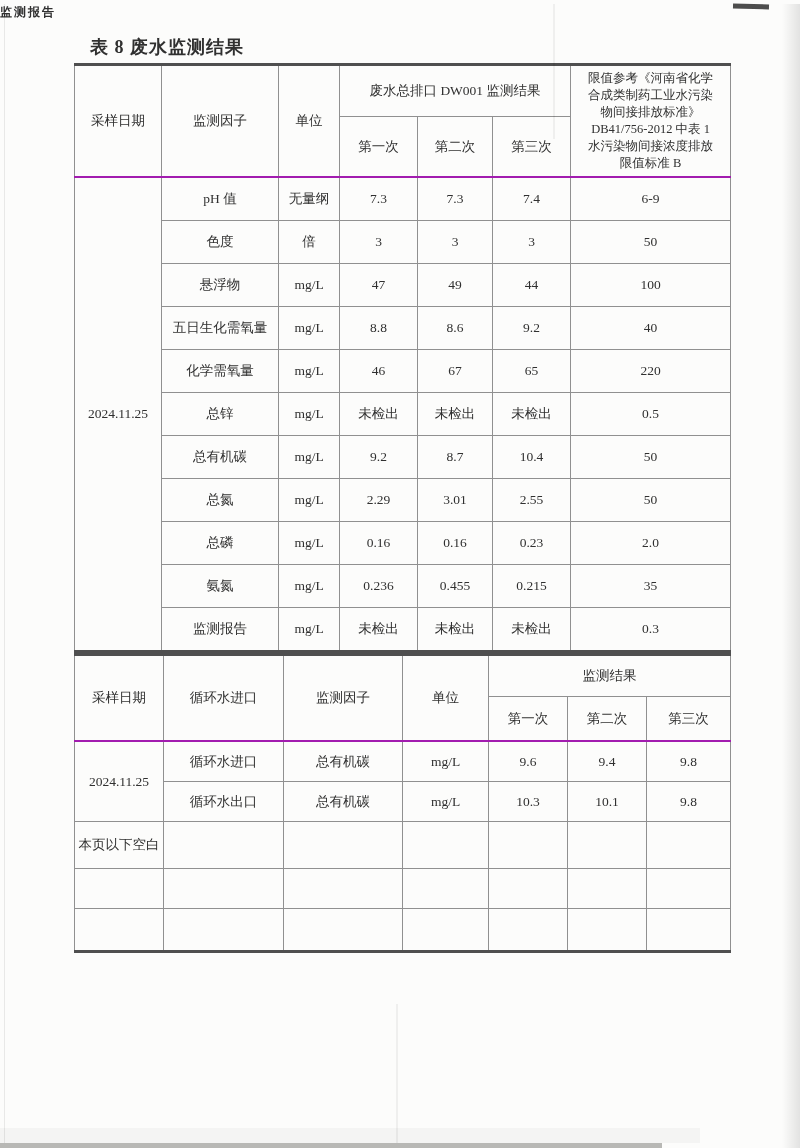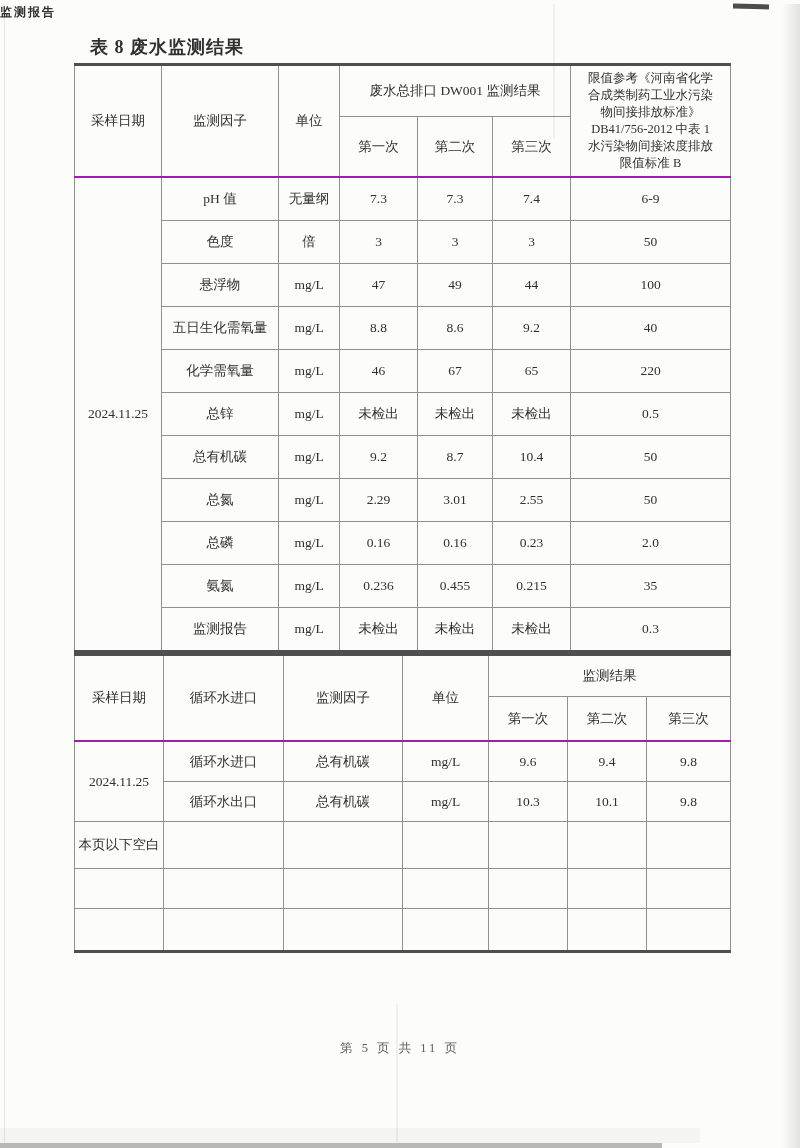--- a/index.html
+++ b/index.html
@@ -257,14 +257,13 @@
         <td class="r-empty2"></td>
         <td class="r-empty2"></td>
         <td class="r-empty2"></td>
         <td class="r-empty2"></td>
         <td class="r-empty2"></td>
         <td class="r-empty2"></td>
       </tr>
     </tbody>
   </table>
 
-  <div class="footer">第 5 页 共 11 页</div>
 </div>
 
 </body></html>

